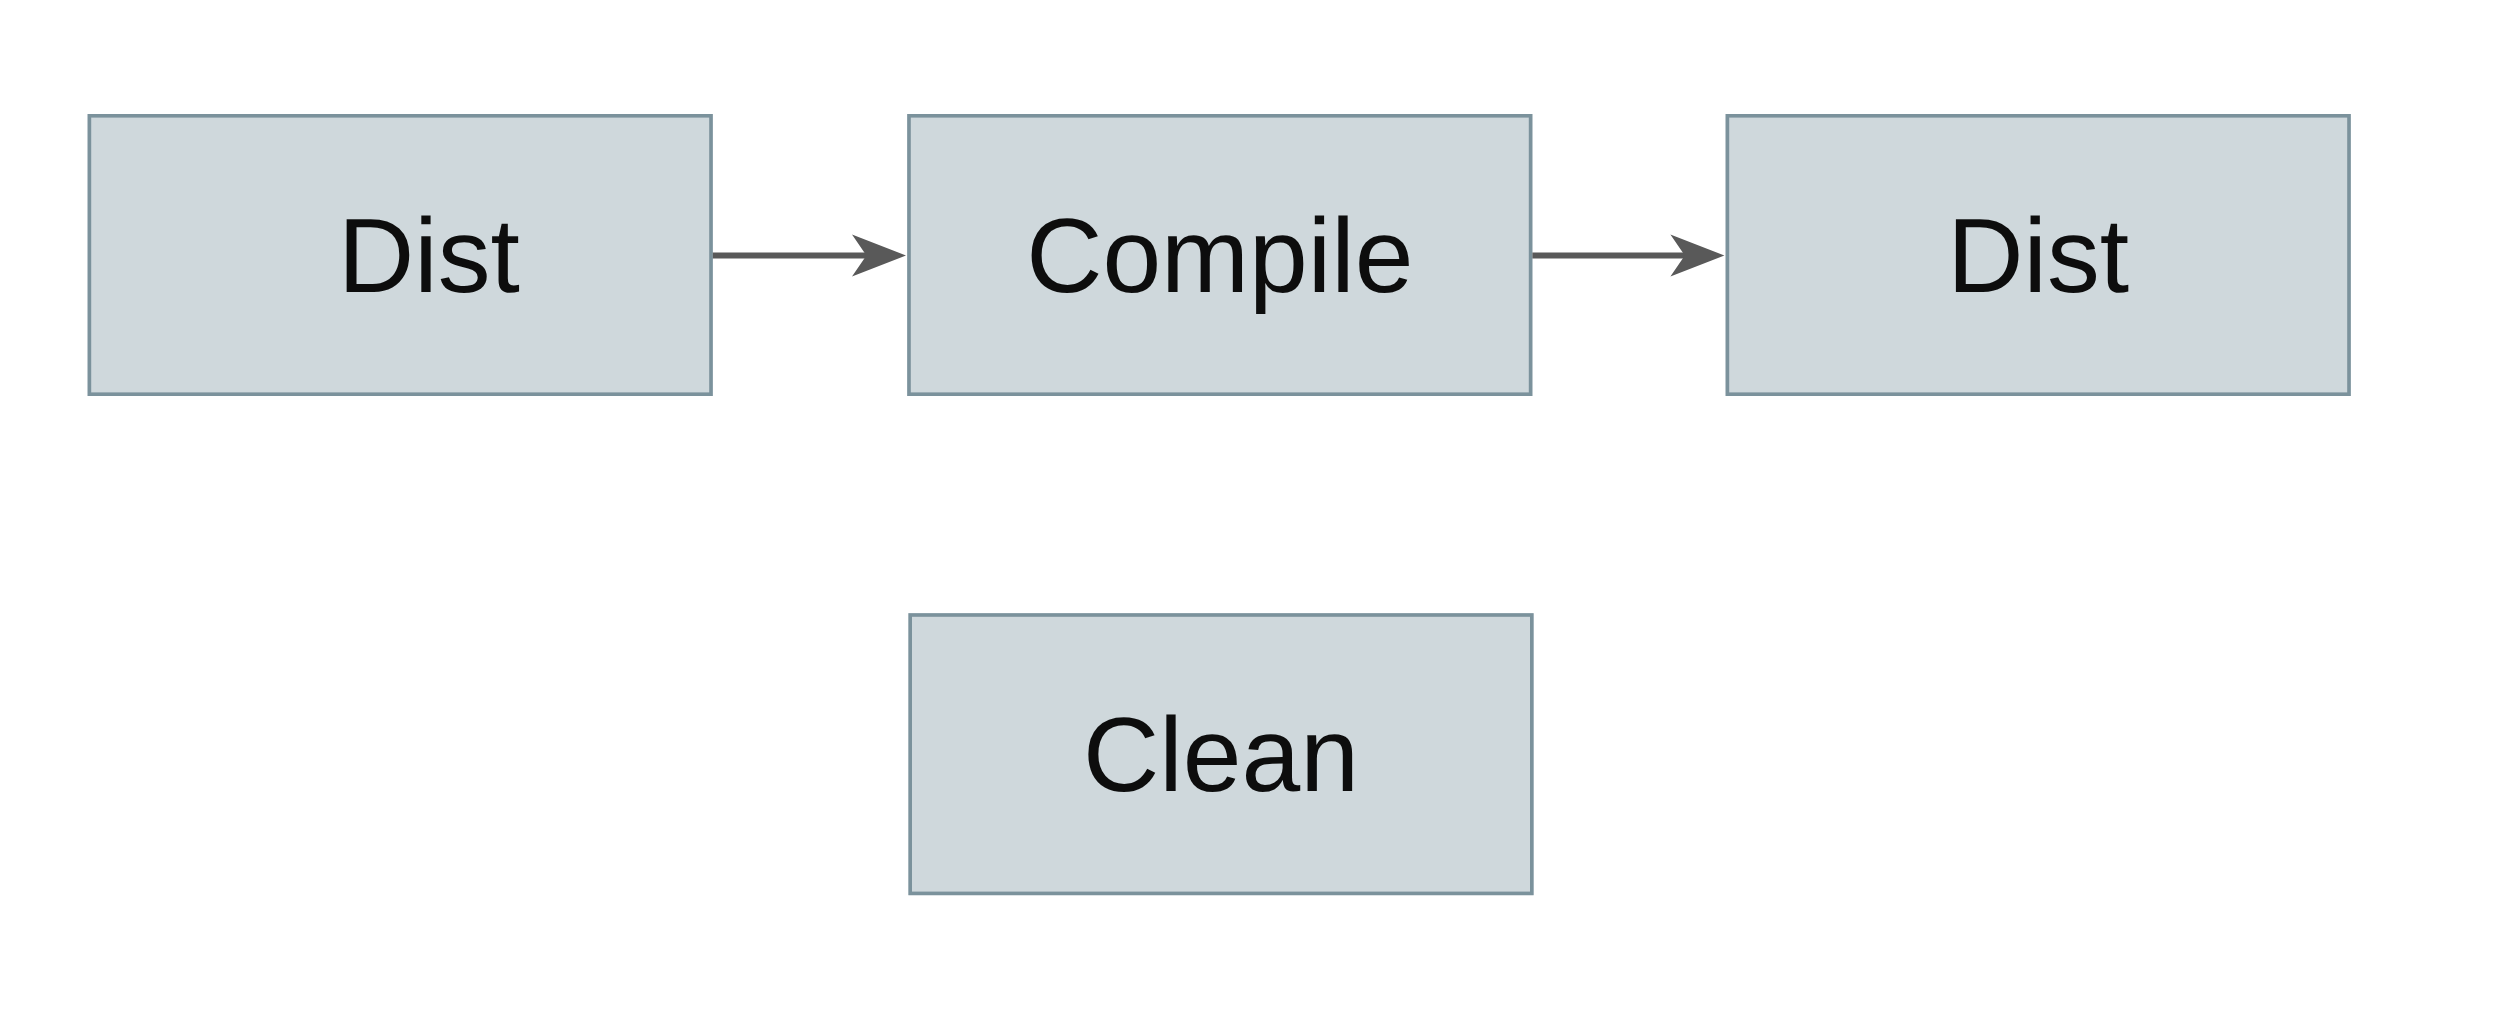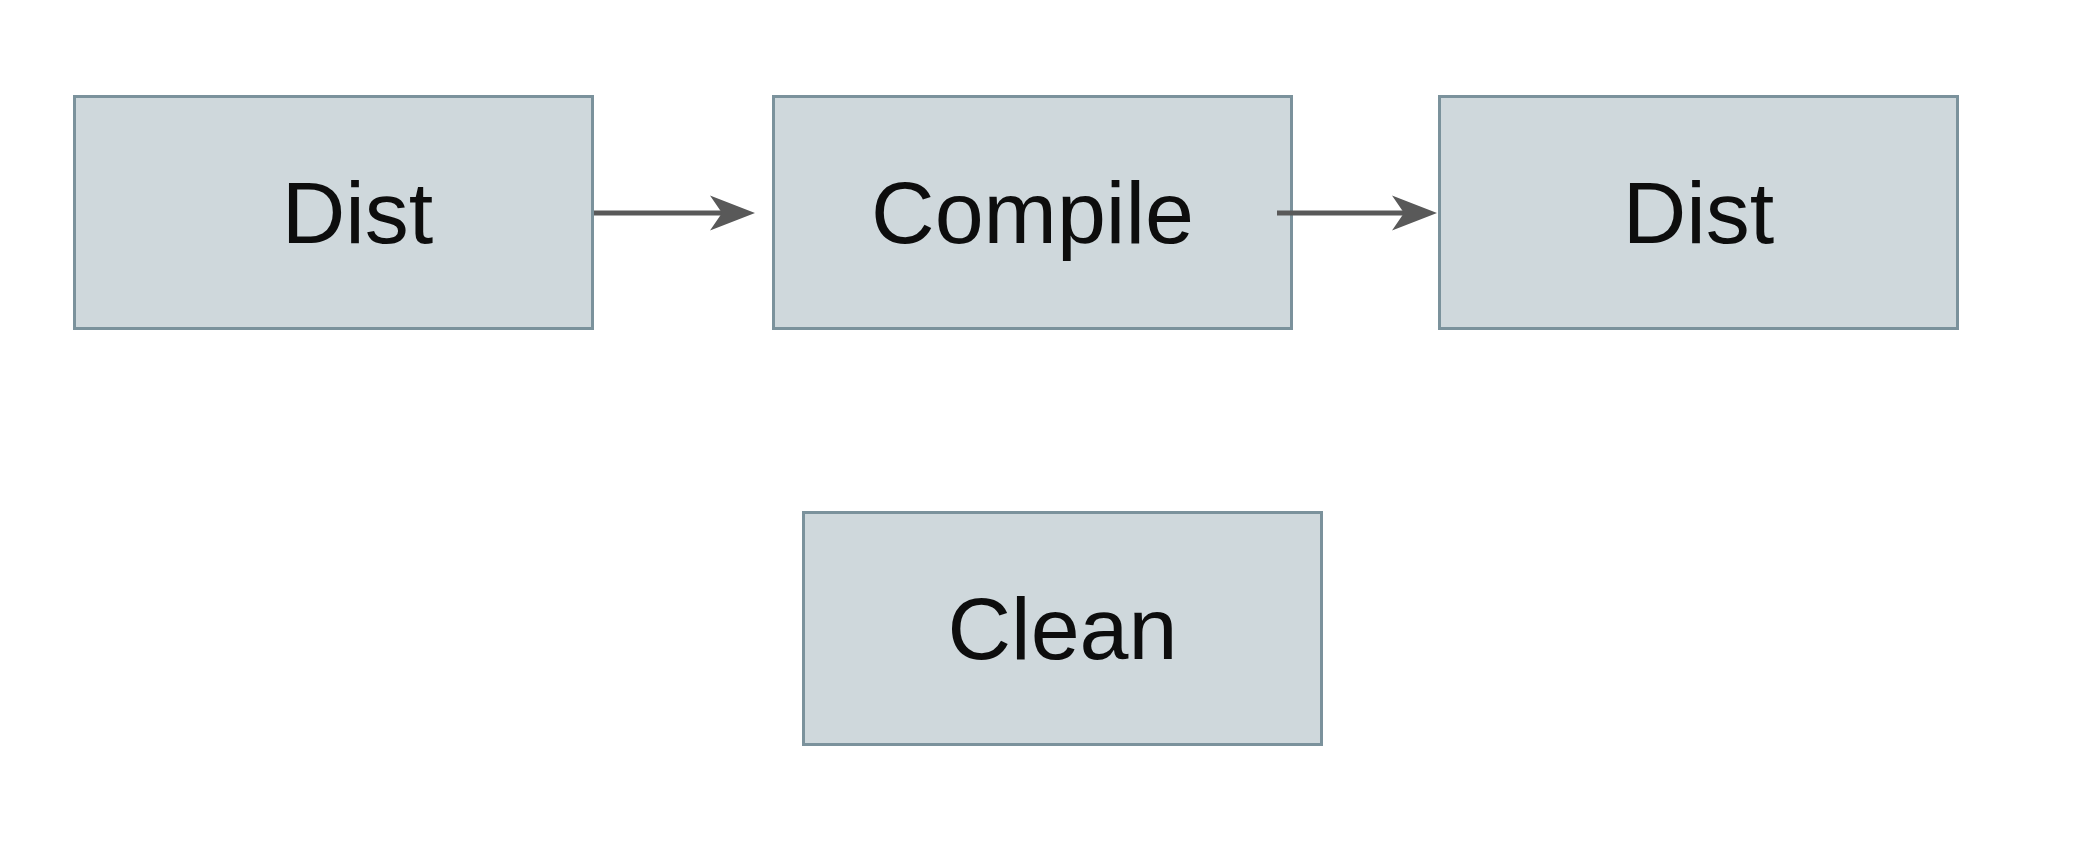--- a/index.html
+++ b/index.html
@@ -27,23 +27,23 @@
     justify-content: center;
   }
   .node span {
     font-size: 88px;
     line-height: 1;
     color: var(--text-color, #0d0d0d);
     letter-spacing: 0px;
     white-space: nowrap;
   }
   #node-dist    { left: 73px;   top: 95px; padding-left: 48px;  }
-  #node-compile { left: 756px;  top: 95px; margin-left: 16px;  }
+  #node-compile { left: 756px;  top: 95px;  }
   #node-init    { left: 1438px; top: 95px;  }
-  #node-clean   { left: 757px;  top: 511px; margin-left: 45px; }
+  #node-clean   { left: 757px;  top: 511px; }
   .edges {
     position: absolute;
     left: 0; top: 0;
     width: 2078px;
     height: 848px;
     pointer-events: none;
   }
   .edges line {
     stroke: var(--arrow-color, #595959);
     stroke-width: 5px;

